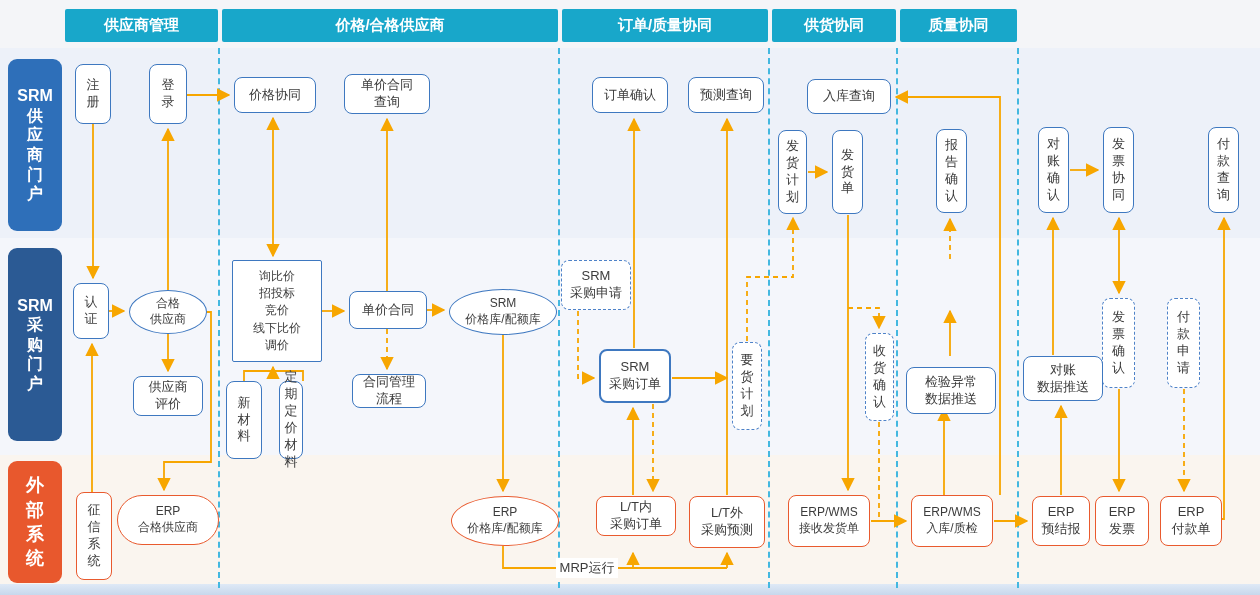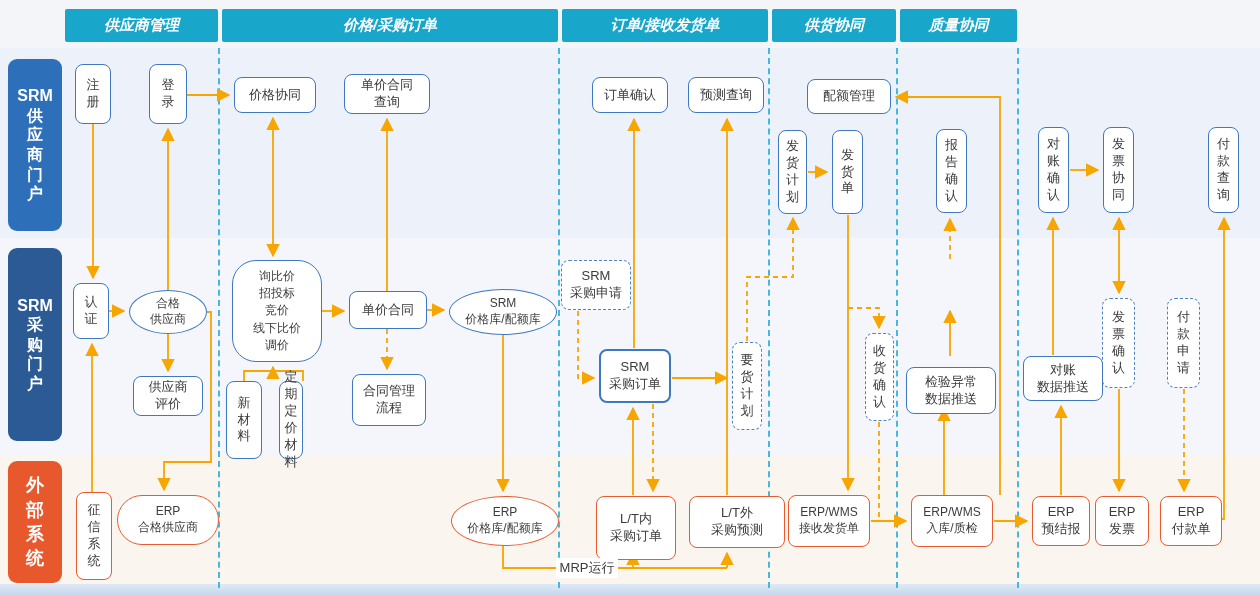--- a/index.html
+++ b/index.html
@@ -4,58 +4,58 @@
 <style>
   html,body{margin:0;padding:0;}
   body{font-family:"Liberation Sans","DejaVu Sans",sans-serif;background:#e9edf4;}
   #canvas{position:relative;width:1260px;height:595px;background:#f4f5f8;overflow:hidden;}
   .band{position:absolute;left:0;width:1260px;}
   #band-top{top:48px;height:190px;background:#edf1f9;}
   #band-mid{top:238px;height:217px;background:#f4f6fb;}
   #band-bot{top:455px;height:129px;background:#faf5ef;}
   #bottom-strip{top:584px;height:11px;background:linear-gradient(#dfe9f6,#c7d8ec);}
   .hdr{position:absolute;top:9px;height:33px;background:#18a7ca;color:#fff;font-weight:bold;
-       font-size:15px;display:flex;align-items:center;justify-content:center;border-radius:2px;font-style:italic;}
+       font-size:15px;display:flex;align-items:center;justify-content:center;border-radius:2px;}
   .lane{position:absolute;left:8px;width:54px;color:#fff;font-weight:bold;font-size:16px;
         border-radius:9px;display:flex;align-items:center;justify-content:center;text-align:center;
         white-space:pre-line;line-height:1.22;}
   #lane-supplier-portal{top:59px;height:172px;background:#2e6fb9;}
   #lane-purchase-portal{top:248px;height:193px;background:#2b5a94;}
   #lane-external-systems{top:461px;height:122px;background:#e8582d;font-size:18px;line-height:1.35;}
   .sep{position:absolute;top:48px;height:540px;width:0;border-left:2px dashed #44b8e0;}
   .n{position:absolute;box-sizing:border-box;background:#fff;border:1.6px solid #3e78c0;border-radius:8px;
      display:flex;align-items:center;justify-content:center;text-align:center;color:#3c3c3c;
      font-size:13px;line-height:1.3;white-space:pre-line;z-index:3;}
   .n.small{font-size:12px;}
   .n.dash{border-style:dashed;border-color:#4e82c8;}
   .n.org{border-color:#e95a2e;}
   .n.ell{border-radius:50%;}
   .n.std{border-radius:26px;}
   .n.thick{border-width:2.4px;}
-  .n.big{border-radius:24px;line-height:1.45;}
+  .n.big{border-radius:2px;line-height:1.45;}
   #edges{position:absolute;left:0;top:0;z-index:2;}
   #node-mrp-run{position:absolute;left:556px;top:558px;width:62px;height:20px;background:#fff;
      display:flex;align-items:center;justify-content:center;font-size:13px;color:#3c3c3c;z-index:4;}
   .doc{position:absolute;left:952px;top:537px;width:66px;height:55px;z-index:5;}
   .doc .lbl{position:absolute;left:0;top:4px;width:66px;text-align:center;font-size:12px;
      color:#3c3c3c;white-space:pre-line;line-height:1.3;}
 </style>
 </head>
 <body>
 
 <div id="canvas">
 
   <div class="band" id="band-top"></div>
   <div class="band" id="band-mid"></div>
   <div class="band" id="band-bot"></div>
   <div class="band" id="bottom-strip"></div>
 
   <div class="hdr" style="left:65px;width:153px">供应商管理</div>
-  <div class="hdr" style="left:222px;width:336px">价格/采购订单</div>
-  <div class="hdr" style="left:562px;width:206px">订单/接收发货单</div>
+  <div class="hdr" style="left:222px;width:336px">价格/合格供应商</div>
+  <div class="hdr" style="left:562px;width:206px">订单/质量协同</div>
   <div class="hdr" style="left:900px;width:117px">质量协同</div>
   <div class="hdr" style="left:772px;width:124px">供货协同</div>
 
   <div class="sep" style="left:218px"></div>
   <div class="sep" style="left:558px"></div>
   <div class="sep" style="left:768px"></div>
   <div class="sep" style="left:896px"></div>
   <div class="sep" style="left:1017px"></div>
 
   <div class="lane" id="lane-supplier-portal">SRM
@@ -153,44 +153,44 @@
 竞价
 线下比价
 调价</div>
   <div class="n" style="left:226px;top:381px;width:36px;height:78px">新
 材
 料</div>
   <div class="n" style="left:279px;top:381px;width:24px;height:78px">定期
 定价
 材料</div>
   <div class="n" style="left:349px;top:291px;width:78px;height:38px">单价合同</div>
-  <div class="n" style="left:352px;top:374px;width:74px;height:52px">合同管理
+  <div class="n" style="left:352px;top:374px;width:74px;height:34px">合同管理
 流程</div>
   <div class="n ell small" style="left:449px;top:289px;width:108px;height:46px">SRM
 价格库/配额库</div>
   <div class="n ell org small" style="left:451px;top:496px;width:108px;height:50px">ERP
 价格库/配额库</div>
   <div id="node-mrp-run">MRP运行</div>
 
   <div class="n" style="left:592px;top:77px;width:76px;height:36px">订单确认</div>
   <div class="n" style="left:688px;top:77px;width:76px;height:36px">预测查询</div>
   <div class="n dash" style="left:561px;top:260px;width:70px;height:50px">SRM
 采购申请</div>
   <div class="n thick" style="left:599px;top:349px;width:72px;height:54px">SRM
 采购订单</div>
   <div class="n dash" style="left:732px;top:342px;width:30px;height:88px">要
 货
 计
 划</div>
-  <div class="n org" style="left:596px;top:496px;width:80px;height:64px">L/T内
+  <div class="n org" style="left:596px;top:496px;width:80px;height:40px">L/T内
 采购订单</div>
-  <div class="n org" style="left:689px;top:496px;width:96px;height:52px">L/T外
+  <div class="n org" style="left:689px;top:496px;width:76px;height:52px">L/T外
 采购预测</div>
 
-  <div class="n" style="left:807px;top:79px;width:84px;height:35px">配额管理</div>
+  <div class="n" style="left:807px;top:79px;width:84px;height:35px">入库查询</div>
   <div class="n" style="left:778px;top:130px;width:29px;height:84px">发
 货
 计
 划</div>
   <div class="n" style="left:832px;top:130px;width:31px;height:84px">发
 货
 单</div>
   <div class="n dash" style="left:865px;top:333px;width:29px;height:88px">收
 货
 确

